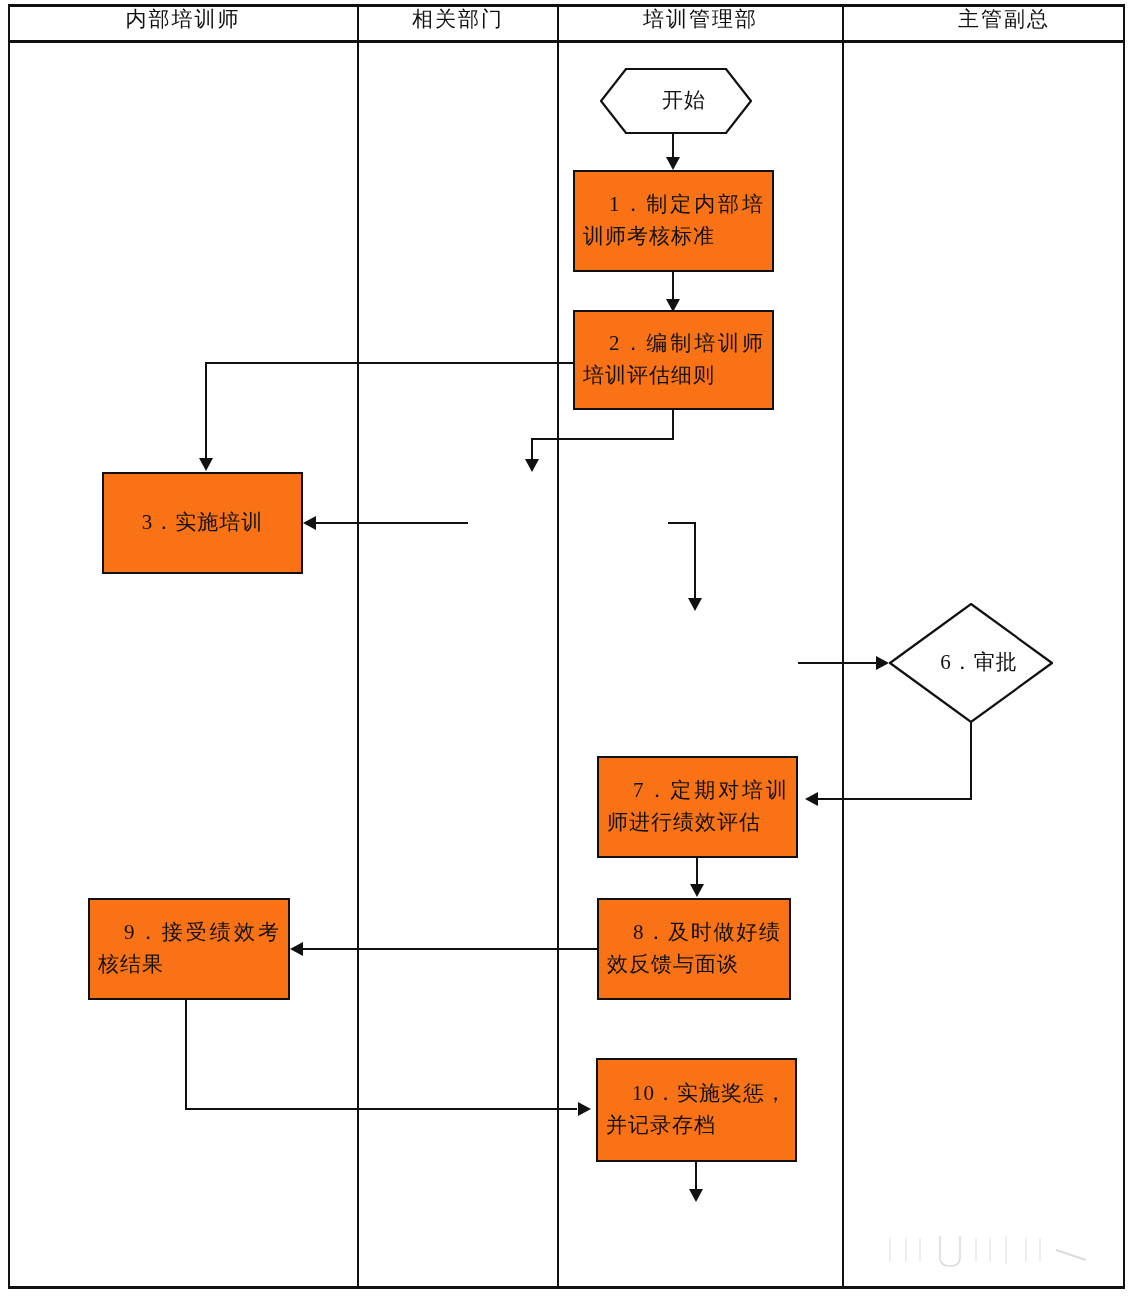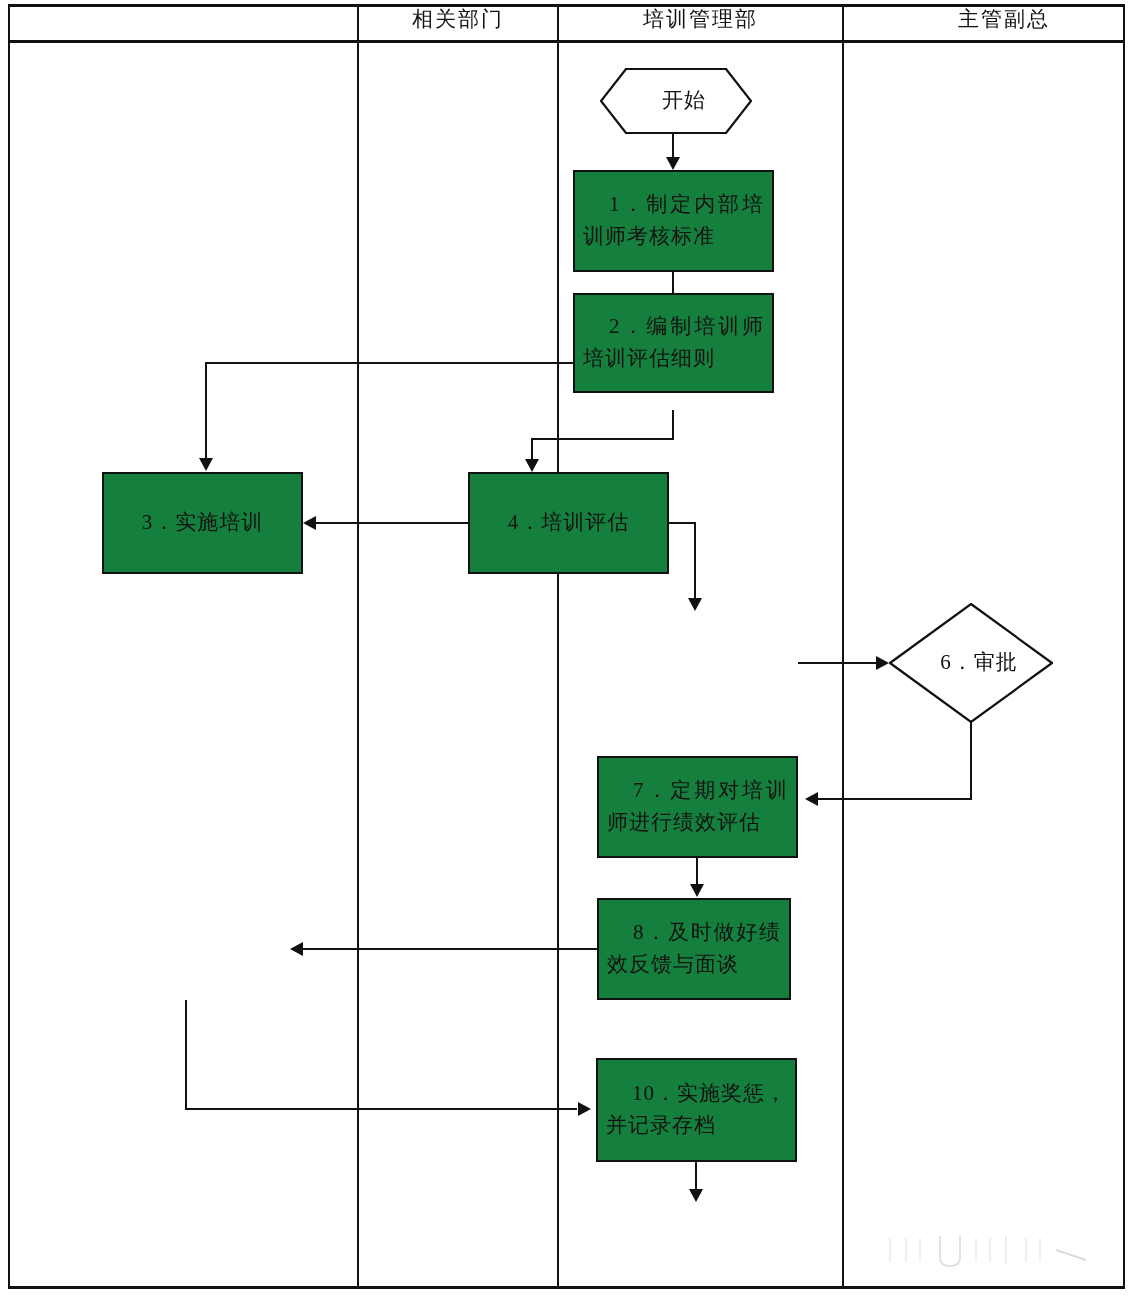--- a/index.html
+++ b/index.html
@@ -25,21 +25,21 @@
     font-size:21px;
     letter-spacing:2px;
     color:#111;
     white-space:nowrap;
   }
   
   .node{
     position:absolute;
     box-sizing:border-box;
     border:2px solid #111;
-    background:#15803d;
+    background:#f97316;
     display:flex;
     align-items:center;
     justify-content:center;
     font-size:21px;
     line-height:1.52;
     letter-spacing:1px;
     text-align:center;
     color:#111;
     z-index:5;
   }
@@ -99,20 +99,21 @@
   <div class="frame-line" style="left:8px;top:4px;width:1117px;height:3px;"></div>
   <div class="frame-line" style="left:8px;top:40px;width:1117px;height:3px;"></div>
   <div class="frame-line" style="left:8px;top:1286px;width:1117px;height:3px;"></div>
   <div class="frame-line" style="left:8px;top:4px;width:2px;height:1285px;"></div>
   <div class="frame-line" style="left:1123px;top:4px;width:2px;height:1285px;"></div>
 
   <div class="frame-line" style="left:357px;top:4px;width:2px;height:1285px;"></div>
   <div class="frame-line" style="left:557px;top:4px;width:2px;height:1285px;"></div>
   <div class="frame-line" style="left:842px;top:4px;width:2px;height:1285px;"></div>
 
+  <div class="lane-header" style="left:8px;width:350px;">内部培训师</div>
   <div class="lane-header" style="left:358px;width:200px;text-align:center;">相关部门</div>
   <div class="lane-header" style="left:558px;width:285px;">培训管理部</div>
   <div class="lane-header" style="left:843px;width:322px;">主管副总</div>
 
   <div class="conn v" style="left:672px;top:132px;height:28px;"></div>
   <div class="arrow down" style="left:666px;top:157px;"></div>
 
   <div class="conn v" style="left:672px;top:272px;height:30px;"></div>
   <div class="arrow down" style="left:666px;top:299px;"></div>
 
@@ -158,50 +159,50 @@
     </svg>
     <div class="label-layer">
       <span class="txt">开始</span>
     </div>
   </div>
 
   <div class="node" style="left:573px;top:170px;width:201px;height:102px;">
     <span class="txt">1．制定内部培训师考核标准</span>
   </div>
 
-  <div class="node" style="left:573px;top:293px;width:201px;height:100px;">
+  <div class="node" style="left:573px;top:310px;width:201px;height:100px;">
     <span class="txt">2．编制培训师培训评估细则</span>
   </div>
 
   <div class="node one-line" style="left:102px;top:472px;width:201px;height:102px;">
     <span class="txt">3．实施培训</span>
   </div>
 
-  <div class="node one-line" style="left:468px;top:472px;width:201px;height:102px;">
-    <span class="txt">4．培训评估</span>
-  </div>
 
 
   <div class="node diamond" style="left:889px;top:603px;width:164px;height:120px;">
     <svg class="shape-svg" viewBox="0 0 164 120" preserveAspectRatio="none">
       <polygon points="82,1 163,60 82,119 1,60"></polygon>
     </svg>
     <div class="label-layer">
       <span class="txt">6．审批</span>
     </div>
   </div>
 
   <div class="node" style="left:597px;top:756px;width:201px;height:102px;">
     <span class="txt">7．定期对培训师进行绩效评估</span>
   </div>
 
   <div class="node" style="left:597px;top:898px;width:194px;height:102px;">
     <span class="txt">8．及时做好绩效反馈与面谈</span>
   </div>
 
+  <div class="node" style="left:88px;top:898px;width:202px;height:102px;">
+    <span class="txt">9．接受绩效考核结果</span>
+  </div>
 
   <div class="node" style="left:596px;top:1058px;width:201px;height:104px;">
     <span class="txt">10．实施奖惩，并记录存档</span>
   </div>
 
 
   <svg id="watermark" viewBox="0 0 230 42">
     <g stroke="#6f6f6f" stroke-width="1.3" fill="none" opacity="0.55">
       <line x1="10" y1="6" x2="10" y2="30"></line>
       <line x1="26" y1="6" x2="26" y2="30"></line>

